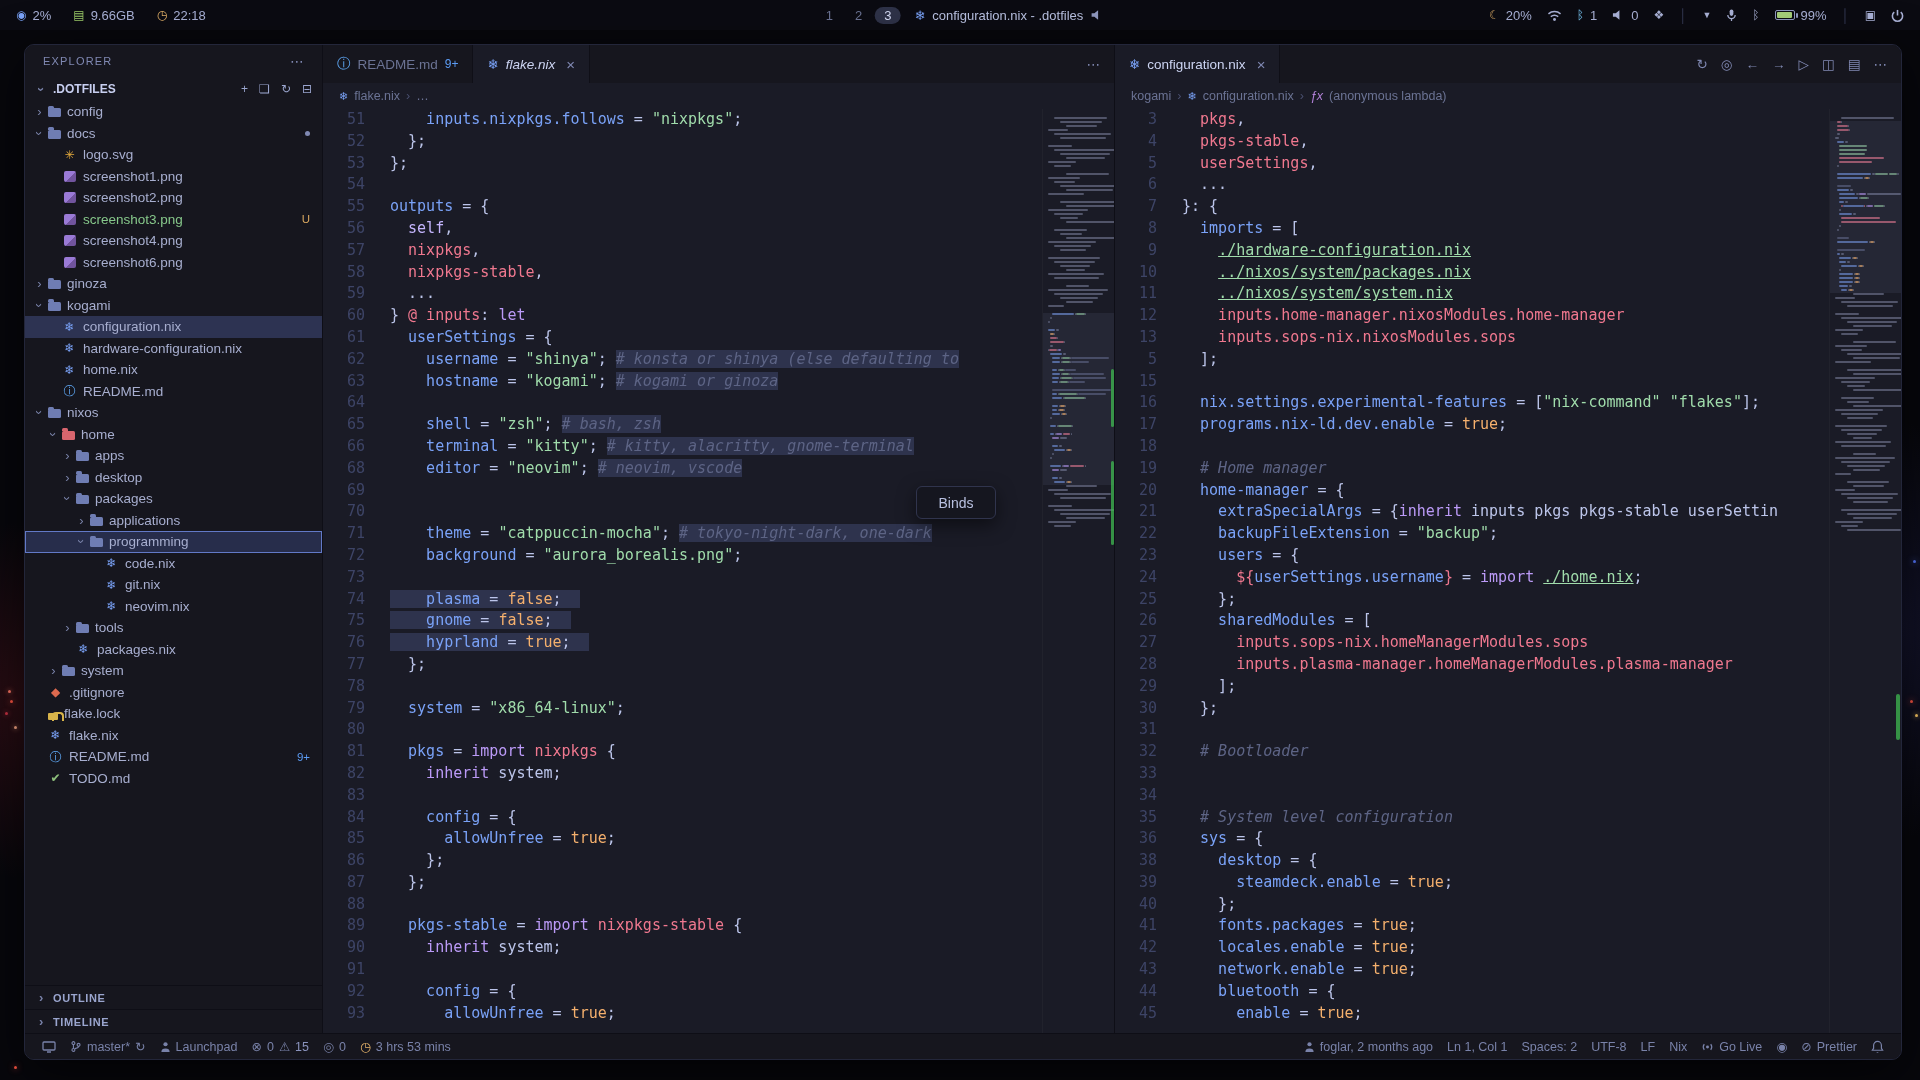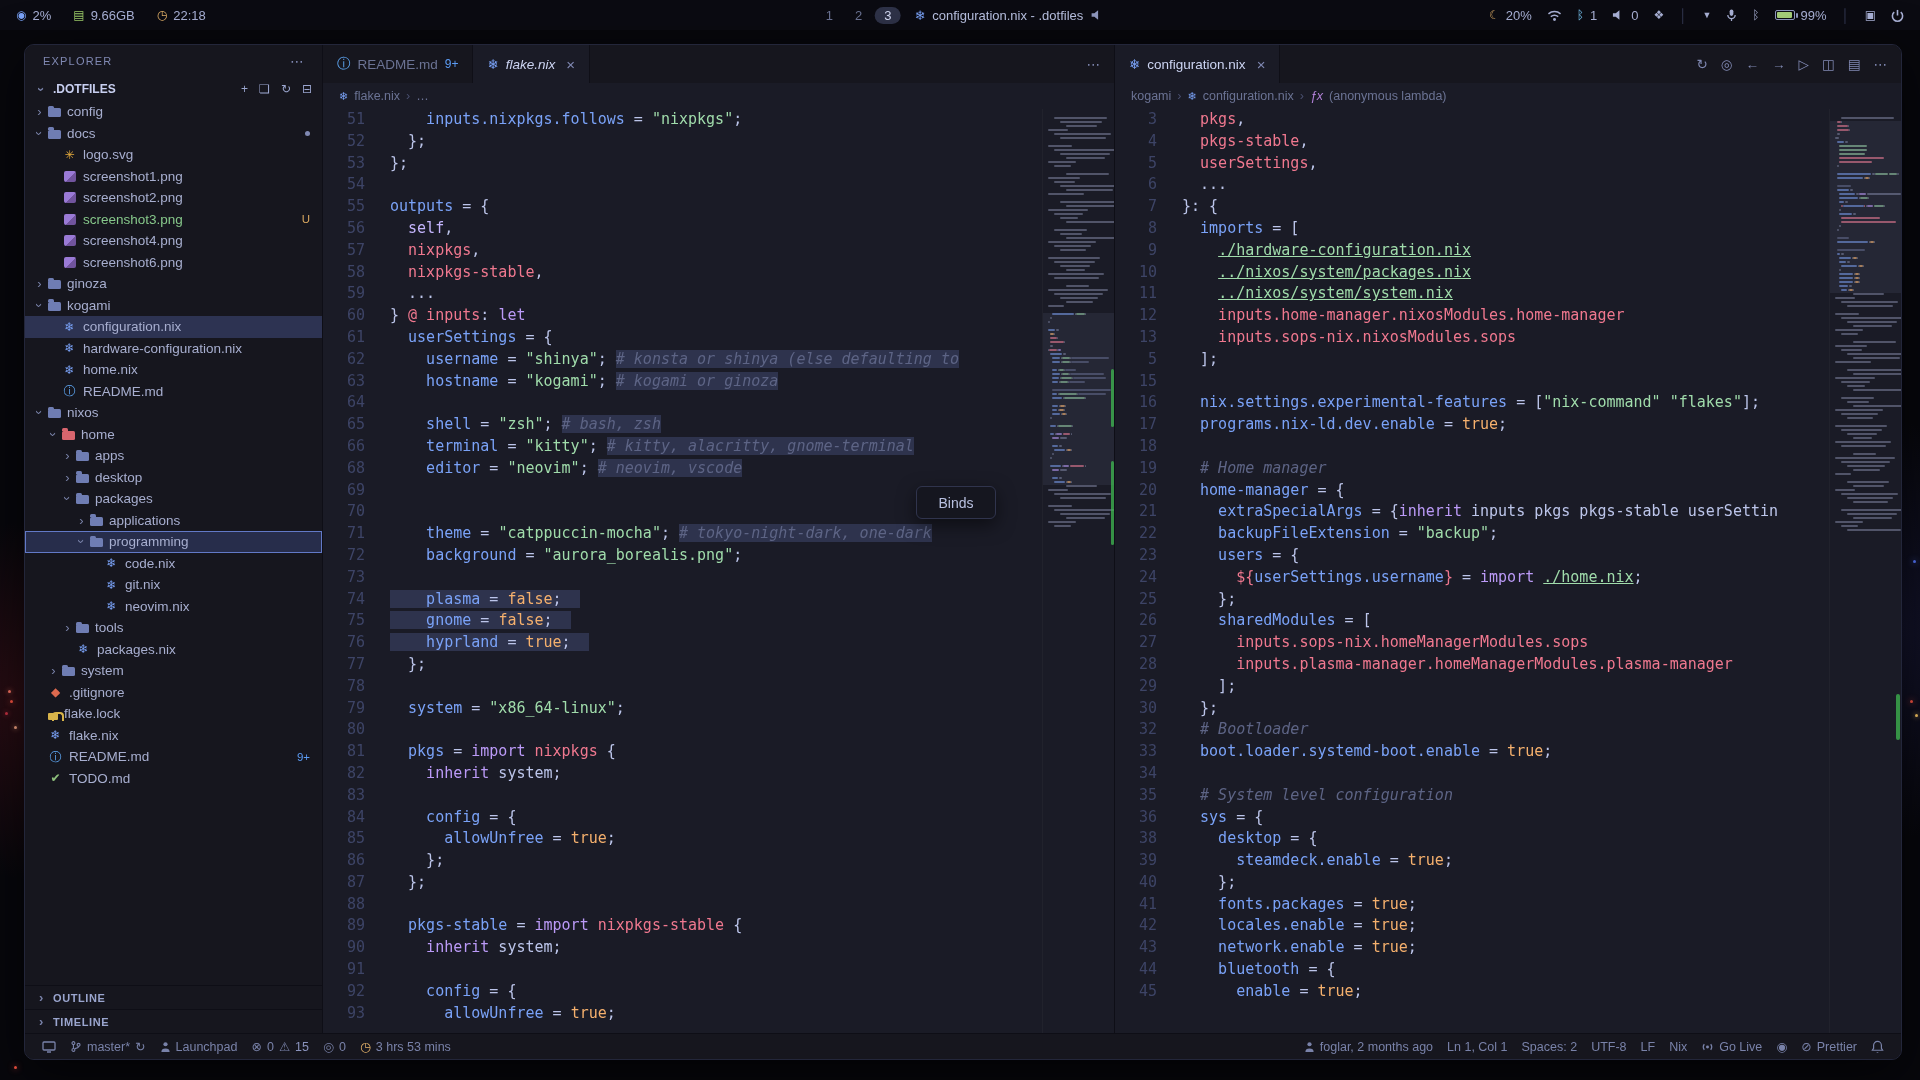--- a/index.html
+++ b/index.html
@@ -1058,22 +1058,23 @@
             <div class="cl"><span class="ln">21</span><span class="ct"><span class="tk a">    extraSpecialArgs</span><span class="tk p"> = {</span><span class="tk k">inherit</span><span class="tk p"> inputs pkgs pkgs-stable userSettin</span></span></div>
             <div class="cl"><span class="ln">22</span><span class="ct"><span class="tk a">    backupFileExtension</span><span class="tk p"> = </span><span class="tk s">"backup"</span><span class="tk p">;</span></span></div>
             <div class="cl"><span class="ln">23</span><span class="ct"><span class="tk a">    users</span><span class="tk p"> = {</span></span></div>
             <div class="cl"><span class="ln">24</span><span class="ct"><span class="tk r">      ${</span><span class="tk a">userSettings.username</span><span class="tk r">}</span><span class="tk p"> = </span><span class="tk k">import</span><span class="tk p"> </span><span class="tk u">./home.nix</span><span class="tk p">;</span></span></div>
             <div class="cl"><span class="ln">25</span><span class="ct"><span class="tk p">    };</span></span></div>
             <div class="cl"><span class="ln">26</span><span class="ct"><span class="tk a">    sharedModules</span><span class="tk p"> = [</span></span></div>
             <div class="cl"><span class="ln">27</span><span class="ct"><span class="tk r">      inputs.sops-nix.homeManagerModules.sops</span></span></div>
             <div class="cl"><span class="ln">28</span><span class="ct"><span class="tk r">      inputs.plasma-manager.homeManagerModules.plasma-manager</span></span></div>
             <div class="cl"><span class="ln">29</span><span class="ct"><span class="tk p">    ];</span></span></div>
             <div class="cl"><span class="ln">30</span><span class="ct"><span class="tk p">  };</span></span></div>
+            <div class="cl"><span class="ln">31</span><span class="ct"></span></div>
             <div class="cl"><span class="ln">32</span><span class="ct"><span class="tk c">  # Bootloader</span></span></div>
-            <div class="cl"><span class="ln">33</span><span class="ct"><span class="tk a">  boot.loader.systemd-boot.enable</span><span class="tk p"> = </span><span class="tk o">true</span><span class="tk p">;</span></span></div>
+            <div class="cl"><span class="ln">33</span></div>
             <div class="cl"><span class="ln">34</span><span class="ct"></span></div>
             <div class="cl"><span class="ln">35</span><span class="ct"><span class="tk c">  # System level configuration</span></span></div>
             <div class="cl"><span class="ln">36</span><span class="ct"><span class="tk a">  sys</span><span class="tk p"> = {</span></span></div>
             <div class="cl"><span class="ln">38</span><span class="ct"><span class="tk a">    desktop</span><span class="tk p"> = {</span></span></div>
             <div class="cl"><span class="ln">39</span><span class="ct"><span class="tk a">      steamdeck.enable</span><span class="tk p"> = </span><span class="tk o">true</span><span class="tk p">;</span></span></div>
             <div class="cl"><span class="ln">40</span><span class="ct"><span class="tk p">    };</span></span></div>
             <div class="cl"><span class="ln">41</span><span class="ct"><span class="tk a">    fonts.packages</span><span class="tk p"> = </span><span class="tk o">true</span><span class="tk p">;</span></span></div>
             <div class="cl"><span class="ln">42</span><span class="ct"><span class="tk a">    locales.enable</span><span class="tk p"> = </span><span class="tk o">true</span><span class="tk p">;</span></span></div>
             <div class="cl"><span class="ln">43</span><span class="ct"><span class="tk a">    network.enable</span><span class="tk p"> = </span><span class="tk o">true</span><span class="tk p">;</span></span></div>
             <div class="cl"><span class="ln">44</span><span class="ct"><span class="tk a">    bluetooth</span><span class="tk p"> = {</span></span></div>

